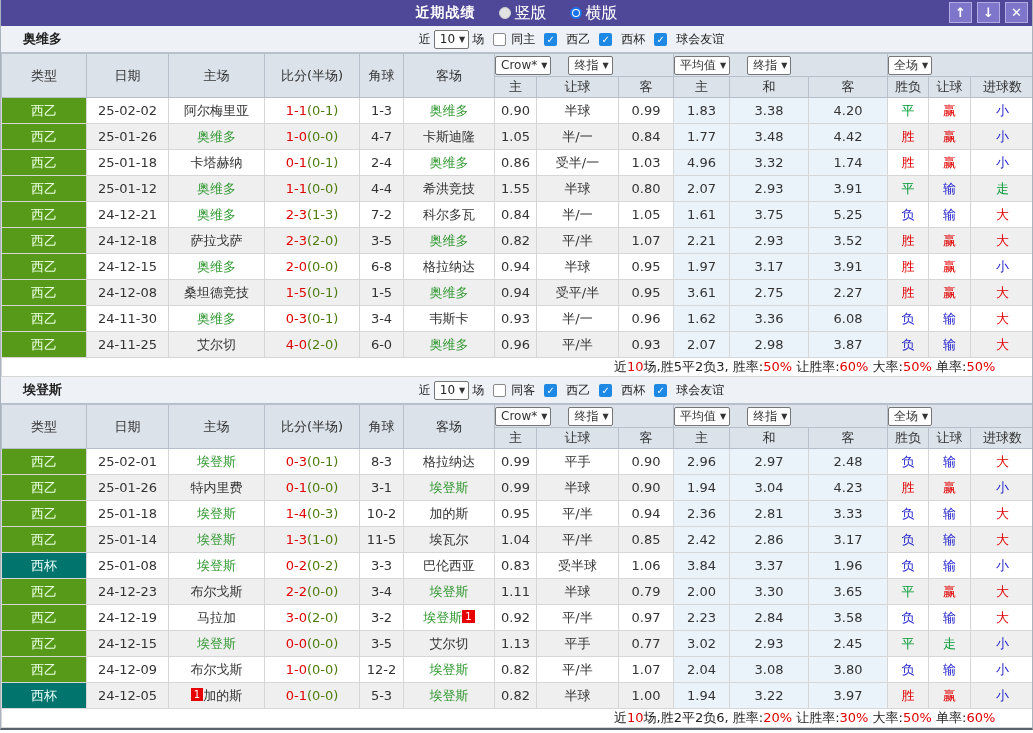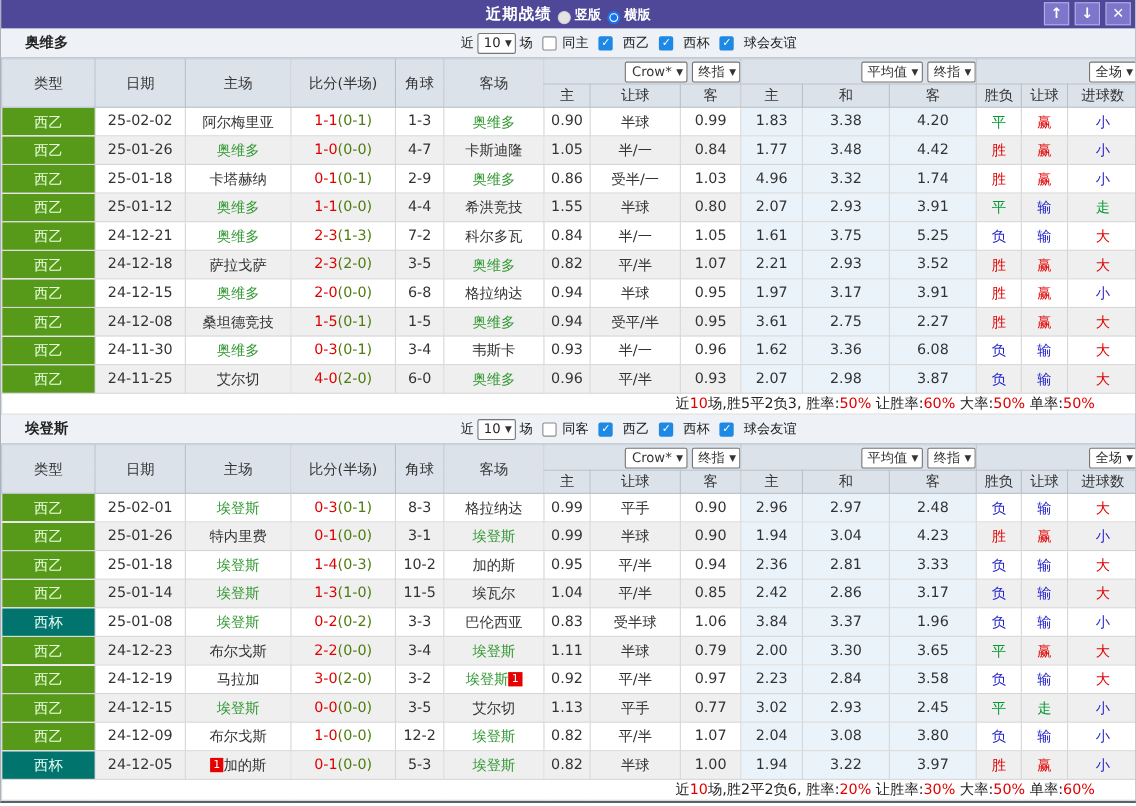--- a/index.html
+++ b/index.html
@@ -8,23 +8,23 @@
     --green:#579a1a; --teal:#00746d;
     --red:#e10000; --blue:#2323cc; --ok-green:#009933; --team-green:#339933;
     --alt:#efefef; --avg:#eaf3fa;
     --bd-body:#d6d6d6; --bd-head:#b6bfca;
   }
   *{box-sizing:border-box;margin:0;padding:0;}
   body{width:1033px;font-family:"DejaVu Sans","Liberation Sans",sans-serif;background:#fff;
        border-left:1px solid #aab2bc;border-right:1px solid #aab2bc;border-bottom:2px solid #5a626e;}
   
   .titlebar{height:26px;background:var(--purple);position:relative;display:flex;align-items:center;justify-content:center;}
-  .title-group{display:flex;align-items:center;gap:5px;color:#fff;}
+  .title-group{display:flex;align-items:center;gap:23px;color:#fff;}
   .tb-title{font-size:14px;font-weight:bold;letter-spacing:1px;}
-  .radio-opt{display:flex;align-items:flex-end;gap:4px;font-size:12px;cursor:pointer;font-weight:bold;}
+  .radio-opt{display:flex;align-items:center;gap:4px;font-size:16px;cursor:pointer;}
   .radio{width:12px;height:12px;border-radius:50%;display:inline-block;}
   .radio.off{background:#e3e3e3;border:1px solid #cfcfcf;}
   .radio.on{background:#fff;border:2px solid #1a73e8;position:relative;}
   .radio.on::after{content:"";position:absolute;left:1px;top:1px;width:6px;height:6px;border-radius:50%;background:#1a73e8;}
   .tb-buttons{position:absolute;right:4px;top:2px;display:flex;gap:5px;}
   .tb-btn{width:23px;height:21px;background:var(--purple-btn);border:1px solid var(--purple-btn-br);
           color:#fff;font-size:13px;font-weight:bold;display:flex;align-items:center;justify-content:center;cursor:pointer;}
   
   .team-row{height:27px;background:var(--teamrow-bg);position:relative;display:flex;align-items:center;border-bottom:1px solid var(--bd-head);}
   .team-name{position:absolute;left:22px;font-size:13px;font-weight:bold;color:#222;}
@@ -46,21 +46,21 @@
   td.type{background:var(--green) !important;color:#eaffe0;font-size:13px;}
   td.type.cup{background:var(--teal) !important;color:#eafff8;}
   td.avg{background:var(--avg) !important;}
   .c-red{color:var(--red);} .c-blue{color:var(--blue);} .c-green{color:var(--ok-green);}
   .t-focus{color:var(--team-green);}
   .half{color:#4d7c0f;}
   .badge{display:inline-block;background:#e60000;color:#fff;font-size:10px;line-height:13px;padding:0 3px;vertical-align:2px;}
   tr.summary td{background:#fff !important;border-left:1px solid var(--bd-body);border-right:1px solid var(--bd-body);
                 text-align:left;padding-left:612px;height:16px;font-size:13px;color:#222;}
   .s-red{color:var(--red);}
-  .sel-cell{padding:0;} .sel-wrap{display:flex;justify-content:flex-end;gap:4px;}
+  .sel-cell{padding:0;} .sel-wrap{display:flex;justify-content:flex-start;gap:17px;}
 </style>
 </head>
 <body>
 
 <div class="titlebar">
   <div class="title-group">
     <span class="tb-title">近期战绩</span>
     <span class="radio-opt">
       <span class="radio off"></span>
       <span>竖版</span>
@@ -213,21 +213,21 @@
           <td class="avg">4.42</td>
           <td><span class="c-red">胜</span></td>
           <td><span class="c-red">赢</span></td>
           <td><span class="c-blue">小</span></td>
         </tr>
         <tr>
           <td class="type">西乙</td>
           <td>25-01-18</td>
           <td><span>卡塔赫纳</span></td>
           <td><span class="c-red">0-1</span><span class="half">(0-1)</span></td>
-          <td>2-9</td>
+          <td>2-4</td>
           <td><span class="t-focus">奥维多</span></td>
           <td>0.86</td>
           <td>受半/一</td>
           <td>1.03</td>
           <td class="avg">4.96</td>
           <td class="avg">3.32</td>
           <td class="avg">1.74</td>
           <td><span class="c-red">胜</span></td>
           <td><span class="c-red">赢</span></td>
           <td><span class="c-blue">小</span></td>

